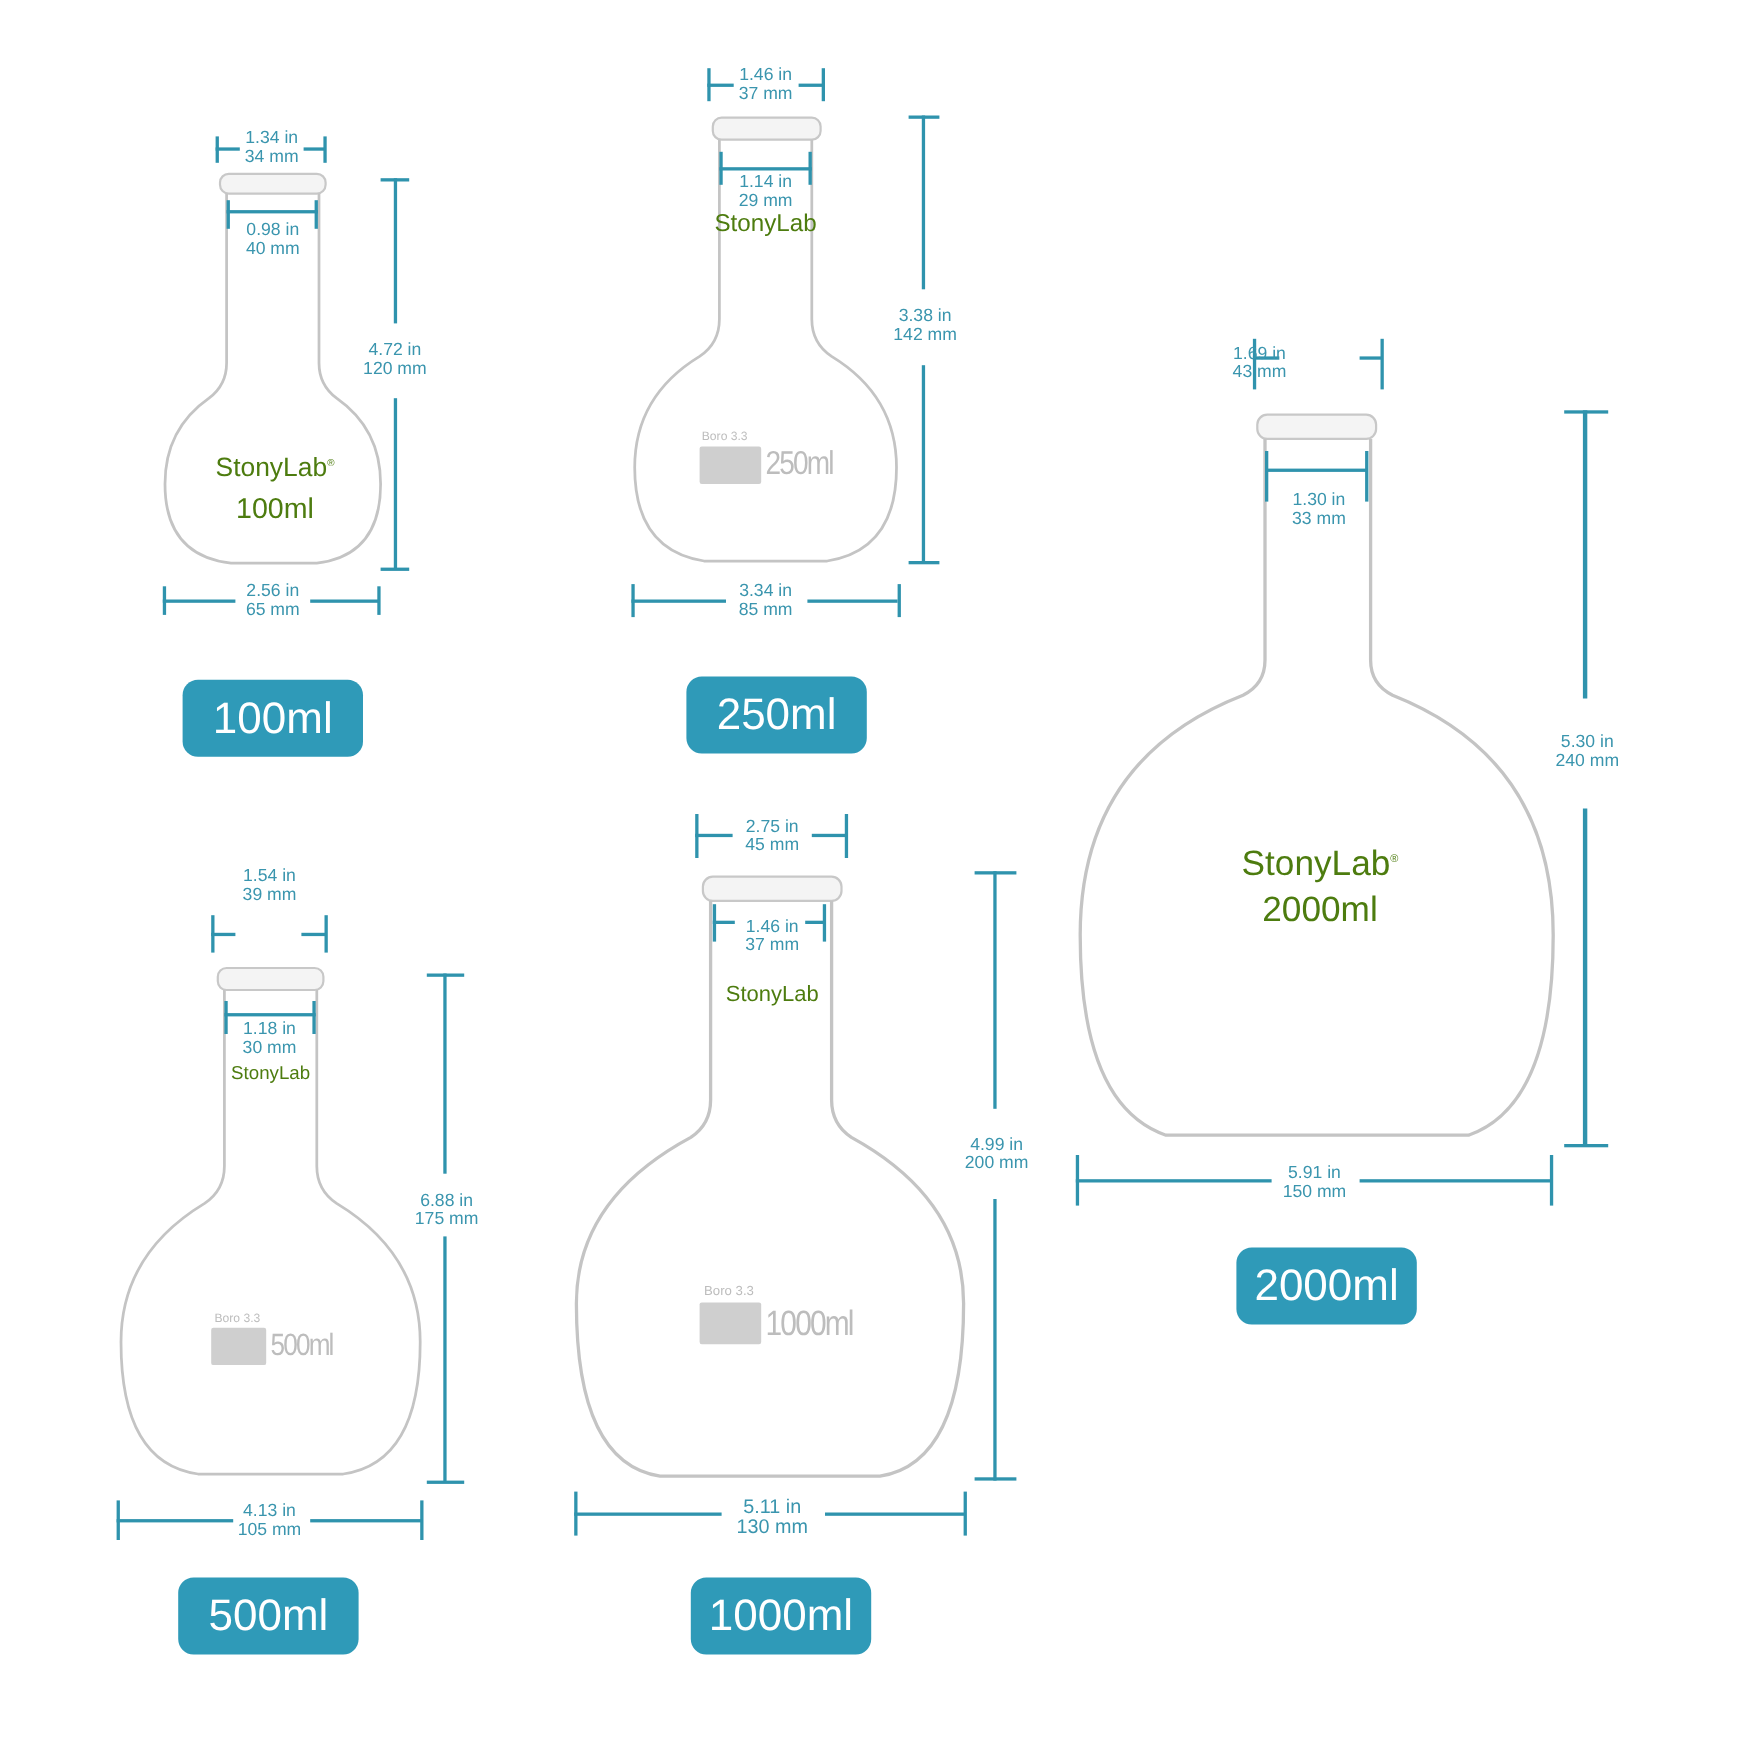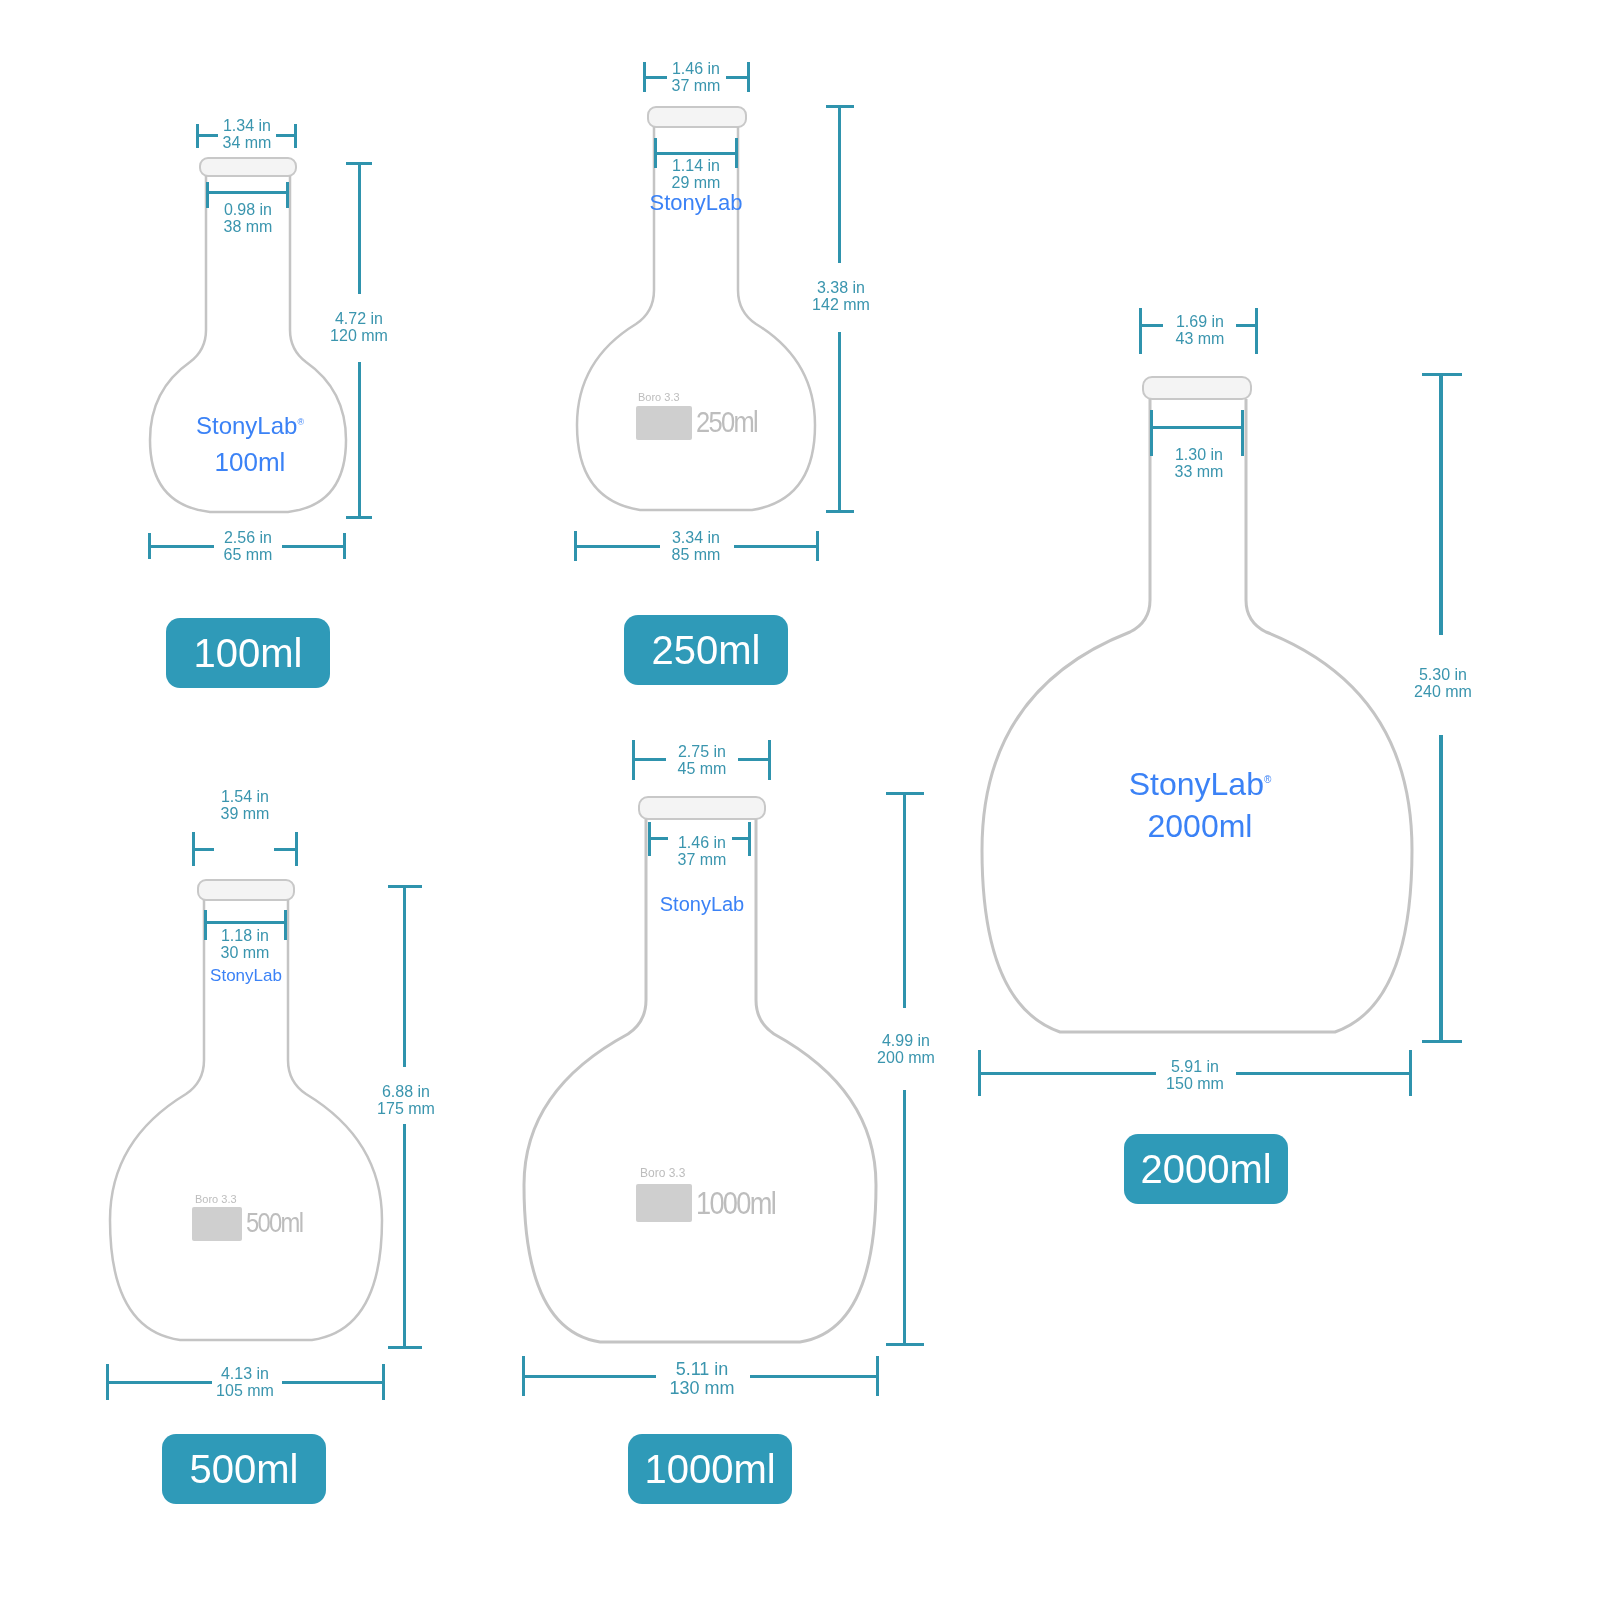--- a/index.html
+++ b/index.html
@@ -1,21 +1,21 @@
 <!DOCTYPE html>
 <html><head>
 <meta charset="utf-8">
 <style>
   html, body { margin:0; padding:0; background:#ffffff; }
   body { width:1600px; height:1600px; position:relative; overflow:hidden; font-family:"Liberation Sans", sans-serif; }
   .abs { position:absolute; }
   .dim { color:#3a95ae; font-size:16px; line-height:17px; text-align:center; white-space:nowrap; }
   .bar { background:#2f93ad; position:absolute; }
   .badge { position:absolute; background:#2f9ab8; color:#fff; border-radius:14px; font-size:40px; text-align:center; }
-  .brand { color:#3b82f6; position:absolute; text-align:center; white-space:nowrap; }
+  .brand { color:#4d7c0f; position:absolute; text-align:center; white-space:nowrap; }
   .gray { color:#bdbdbd; position:absolute; white-space:nowrap; }
   .grayrect { background:#cfcfcf; position:absolute; border-radius:2px; }
   svg.flask { position:absolute; overflow:visible; }
 </style>
 </head>
 <body>
 
 <div>
   <svg class="flask" style="left:0;top:0" width="1600" height="1600">
     <rect x="200" y="158" width="96" height="18" rx="8" fill="#f4f4f4" stroke="#c8c8c8" stroke-width="2"></rect>
@@ -29,21 +29,21 @@
   <div class="dim abs" style="left:206px;top:117px;width:82px">
     <div>1.34 in</div>
       <div>34 mm</div>
   </div>
 
   <div class="bar" style="left:206px;top:182px;width:3px;height:26px"></div>
   <div class="bar" style="left:286px;top:182px;width:3px;height:26px"></div>
   <div class="bar" style="left:206px;top:191px;width:83px;height:3px"></div>
   <div class="dim abs" style="left:206px;top:201px;width:84px">
     <div>0.98 in</div>
-      <div>38 mm</div>
+      <div>40 mm</div>
   </div>
 
   <div class="bar" style="left:346px;top:162px;width:26px;height:3px"></div>
   <div class="bar" style="left:358px;top:162px;width:3px;height:132px"></div>
   <div class="bar" style="left:358px;top:362px;width:3px;height:156px"></div>
   <div class="bar" style="left:346px;top:516px;width:26px;height:3px"></div>
   <div class="dim abs" style="left:318px;top:310px;width:82px">
     <div>4.72 in</div>
       <div>120 mm</div>
   </div>
@@ -108,21 +108,21 @@
 
 <div>
   <svg class="flask" style="left:0;top:0" width="1600" height="1600">
     <rect x="1143" y="377" width="108" height="22" rx="9" fill="#f4f4f4" stroke="#c8c8c8" stroke-width="2"></rect>
     <path d="M1150 399 L1150 600 Q1150 622 1130 632 Q982 690 982 850 Q982 1005 1060 1032 L1335 1032 Q1412 1005 1412 850 Q1412 690 1266 632 Q1246 622 1246 600 L1246 399" fill="none" stroke="#c4c4c4" stroke-width="3"></path>
   </svg>
   <div class="bar" style="left:1139px;top:308px;width:3px;height:46px"></div>
   <div class="bar" style="left:1255px;top:308px;width:3px;height:46px"></div>
   <div class="bar" style="left:1139px;top:324px;width:24px;height:3px"></div>
   <div class="bar" style="left:1236px;top:324px;width:21px;height:3px"></div>
-  <div class="dim abs" style="left:1158px;top:313px;width:84px">
+  <div class="dim abs" style="left:1103px;top:313px;width:84px">
     <div>1.69 in</div>
       <div>43 mm</div>
   </div>
   <div class="bar" style="left:1150px;top:410px;width:3px;height:46px"></div>
   <div class="bar" style="left:1241px;top:410px;width:3px;height:46px"></div>
   <div class="bar" style="left:1150px;top:426px;width:93px;height:3px"></div>
   <div class="dim abs" style="left:1156px;top:446px;width:86px">
     <div>1.30 in</div>
       <div>33 mm</div>
   </div>

